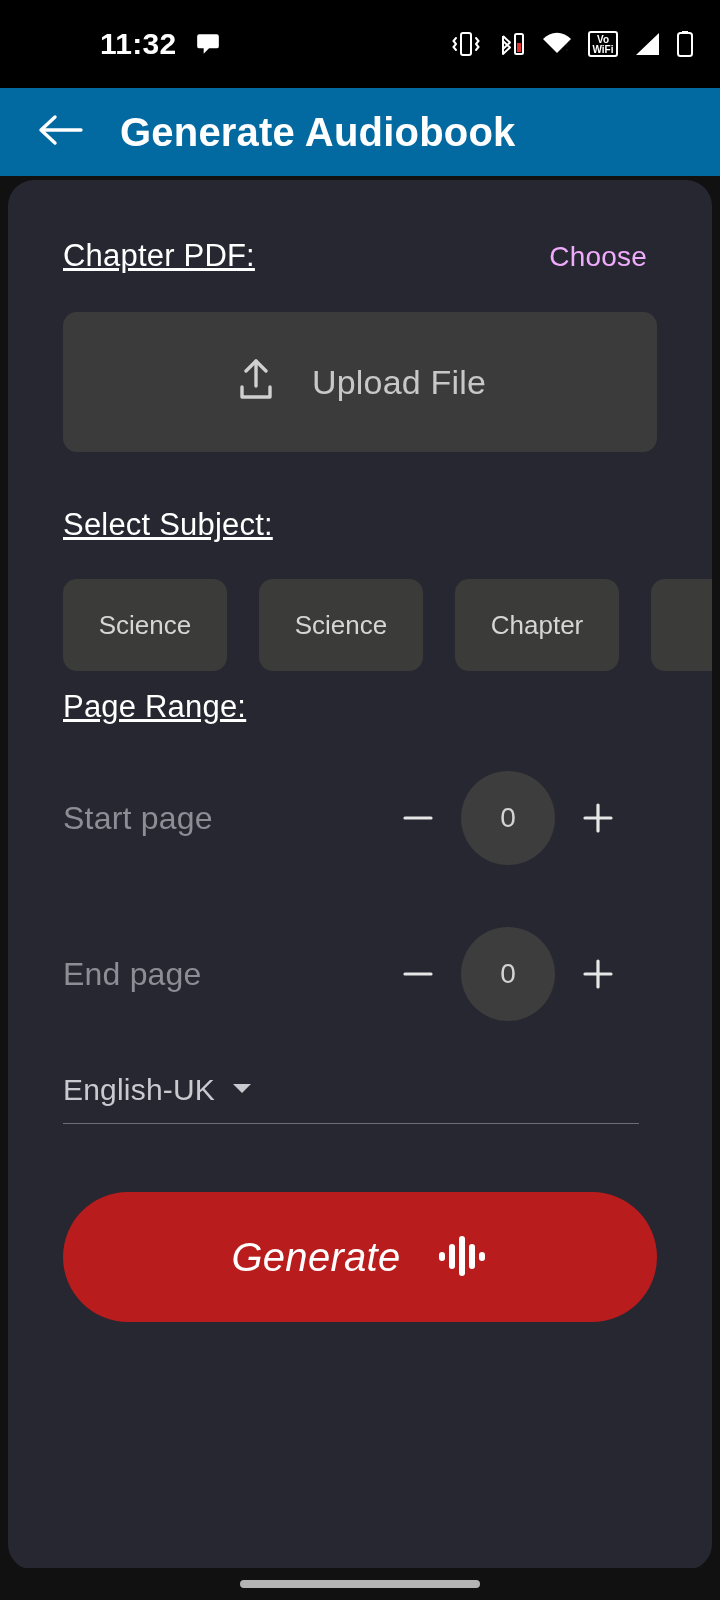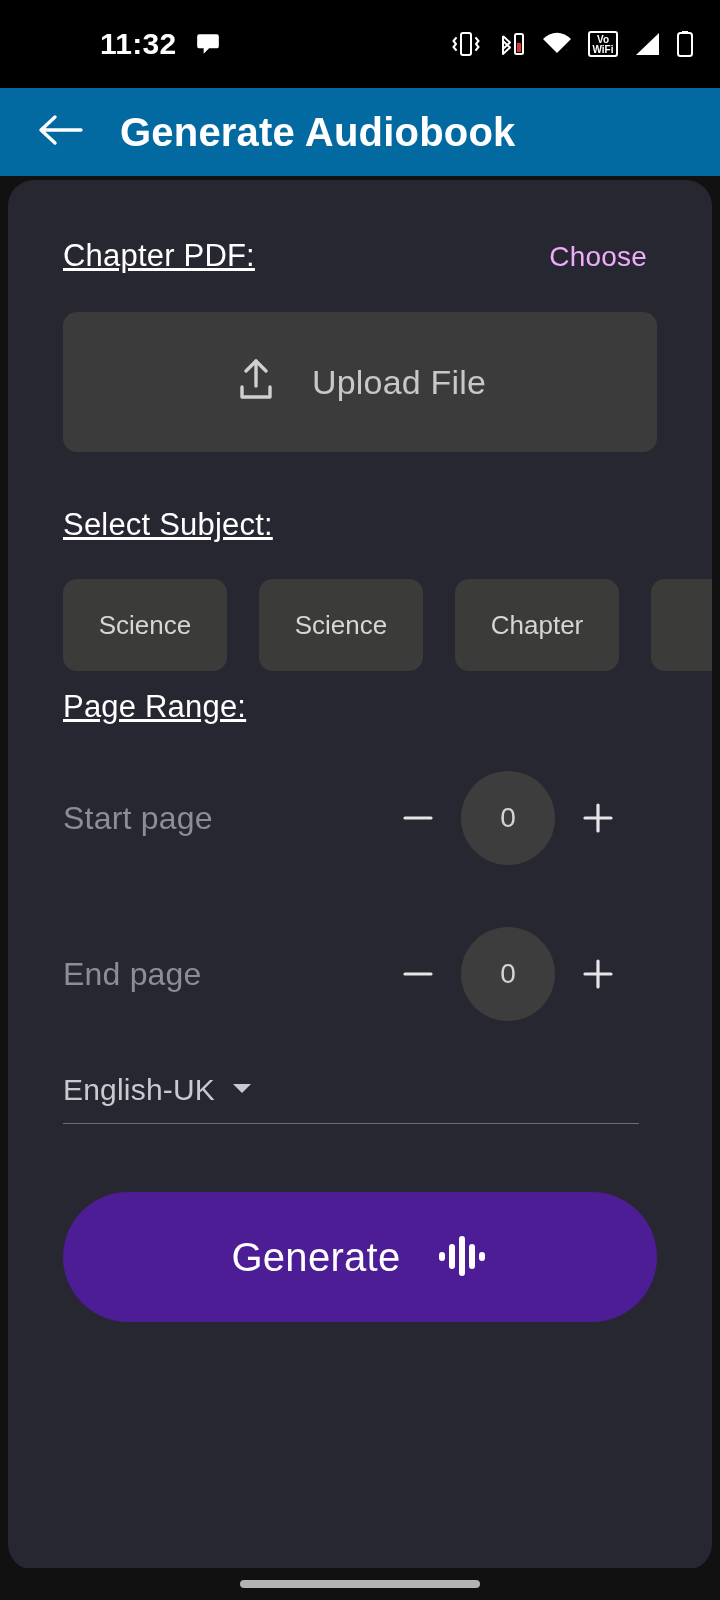--- a/index.html
+++ b/index.html
@@ -178,24 +178,25 @@
   #language-underline {
     height:1px;
     background:#6d6d77;
     width:100%;
   }
 
   
   #generate-button {
     margin-top:68px;
     height:130px;
-    background:#4c1d95;
+    background:#b91c1c;
     border-radius:65px;
     display:flex; align-items:center; justify-content:center;
     gap:34px;
+    font-style:italic;
   }
   #generate-label {
     color:#ffffff;
     font-size:40px;
     letter-spacing:0.3px;
   }
 
   
   #nav-bar {
     position:absolute;

